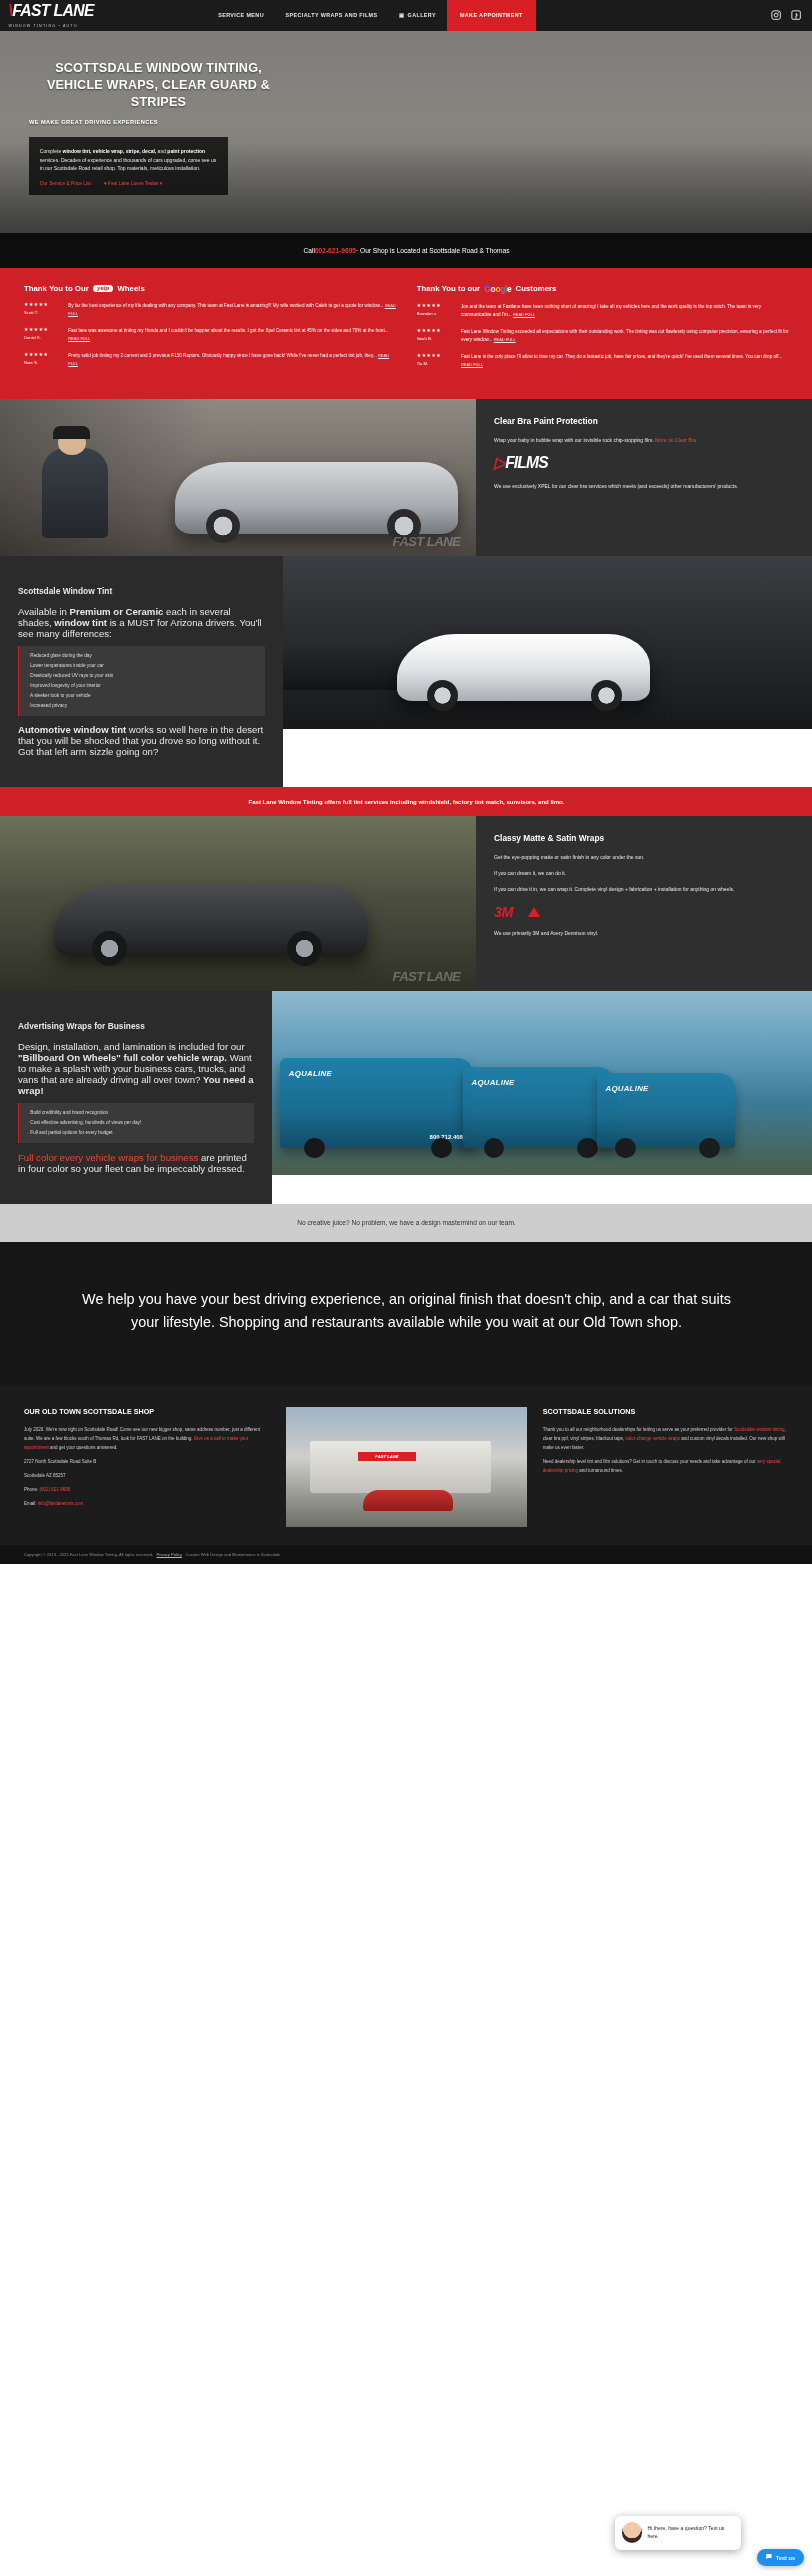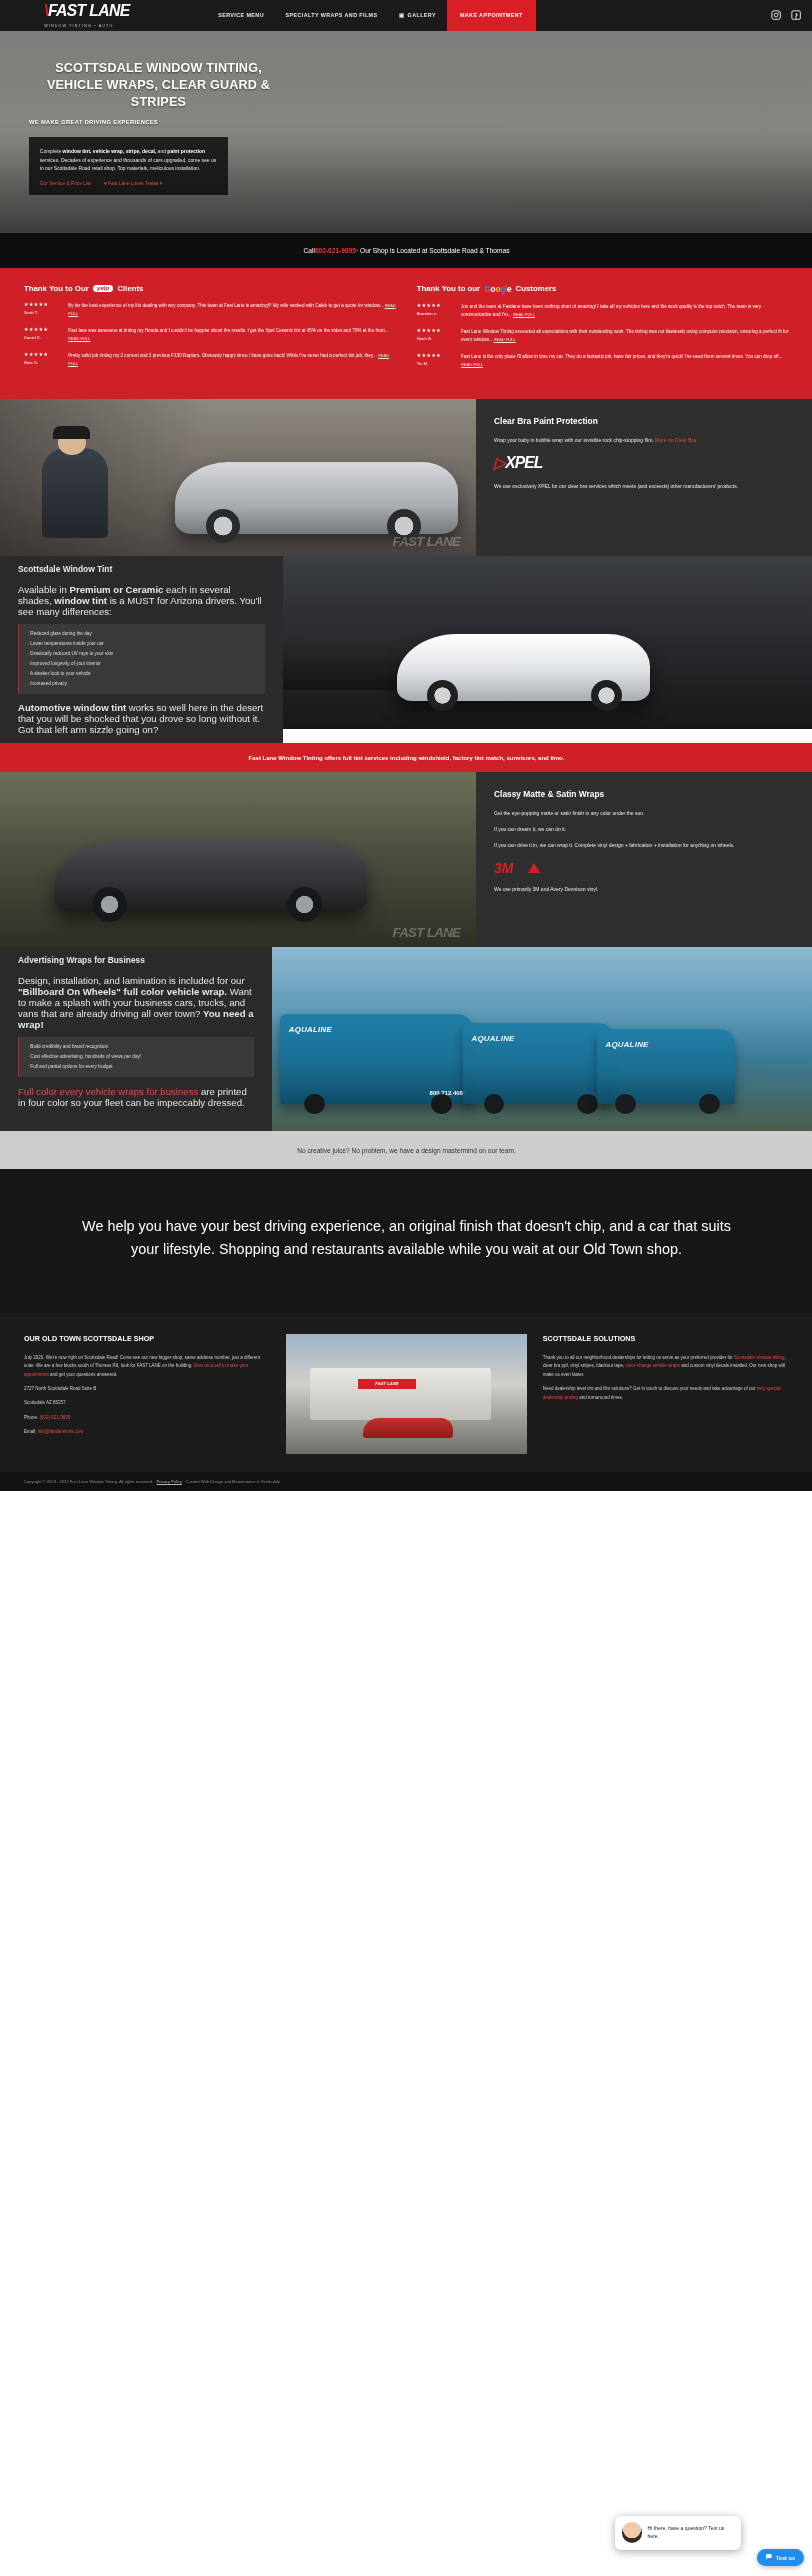--- a/index.html
+++ b/index.html
@@ -19,21 +19,20 @@
     display: flex;
     align-items: center;
     padding: 0 10.8px 0 8.4px;
     position: relative;
   }
   .logo {
     display: flex;
     align-items: center;
     gap: 2.4px;
     width: 157px;
-    justify-content: center;
   }
   .logo-mark {
     font-size: 15.7px;
     font-weight: bold;
     font-style: italic;
     color: #ffffff;
     letter-spacing: -0.6px;
     line-height: 1;
   }
   .logo-mark .red { color: #d81f26; }
@@ -204,21 +203,21 @@
   .panel-dark h2, .panel-light h2 {
     font-size: 8.4px;
     font-weight: bold;
     margin-bottom: 9.6px;
   }
   .panel-dark h2 { color: #ffffff; }
   .panel-dark p { font-size: 5px; line-height: 1.85; margin-bottom: 7.2px; }
   .panel-light {
     background: #2b2b2b;
     color: #e6e6e6;
-    padding: 8px 18px;
+    padding: 30px 18px;
   }
   .small-link { color: #e24b44; }
 
   .img-garage {
     width: 476px; height: 157px;
     background:
       linear-gradient(115deg, rgba(0,0,0,.35) 0%, rgba(0,0,0,0) 40%),
       linear-gradient(180deg,#8f8a82 0%, #6d6761 55%, #4a4540 100%);
     position: relative;
     overflow: hidden;
@@ -533,21 +532,21 @@
   <span class="phone">602-621-9695</span>
   <span> · Our Shop is Located at Scottsdale Road &amp; Thomas</span>
 </div>
 
 <div class="reviews">
 
   <div class="rev-col">
     <div class="rev-head">
       <span>Thank You to Our</span>
       <span class="yelp-badge">yelp</span>
-      <span>Clients</span>
+      <span>Wheels</span>
     </div>
 
     <div class="rev-item">
       <div class="rev-meta">
         <div class="stars">★★★★★</div>
         <div class="rev-author">Scott T.</div>
       </div>
       <div class="rev-text">
         <span>By far the best experience of my life dealing with any company. This team at Fast Lane is amazing!!! My wife worked with Caleb to get a quote for window...</span>
         <span class="readmore">READ FULL</span>
@@ -628,21 +627,21 @@
     <div class="wheel w1"></div>
     <div class="wheel w2"></div>
     <div class="watermark">FAST LANE</div>
   </div>
   <div class="panel-dark" style="width:337px">
     <h2>Clear Bra Paint Protection</h2>
     <p>
       <span>Wrap your baby in bubble wrap with our invisible rock chip-stopping film.</span>
       <span class="small-link">More on Clear Bra</span>
     </p>
-    <div class="xpel"><span class="x">▷</span><span>XPEL</span></div>
+    <div class="xpel"><span class="x">▷</span><span>FILMS</span></div>
     <p>We use exclusively XPEL for our clear bra services which meets (and exceeds) other manufacturers' products.</p>
   </div>
 </div>
 
 <div class="split">
   <div class="panel-light" style="width:283px">
     <h2>Scottsdale Window Tint</h2>
     <p>
       <span>Available in </span><b>Premium or Ceramic</b><span> each in several shades, </span><b>window tint</b><span> is a MUST for Arizona drivers. You'll see many differences:</span>
     </p>

